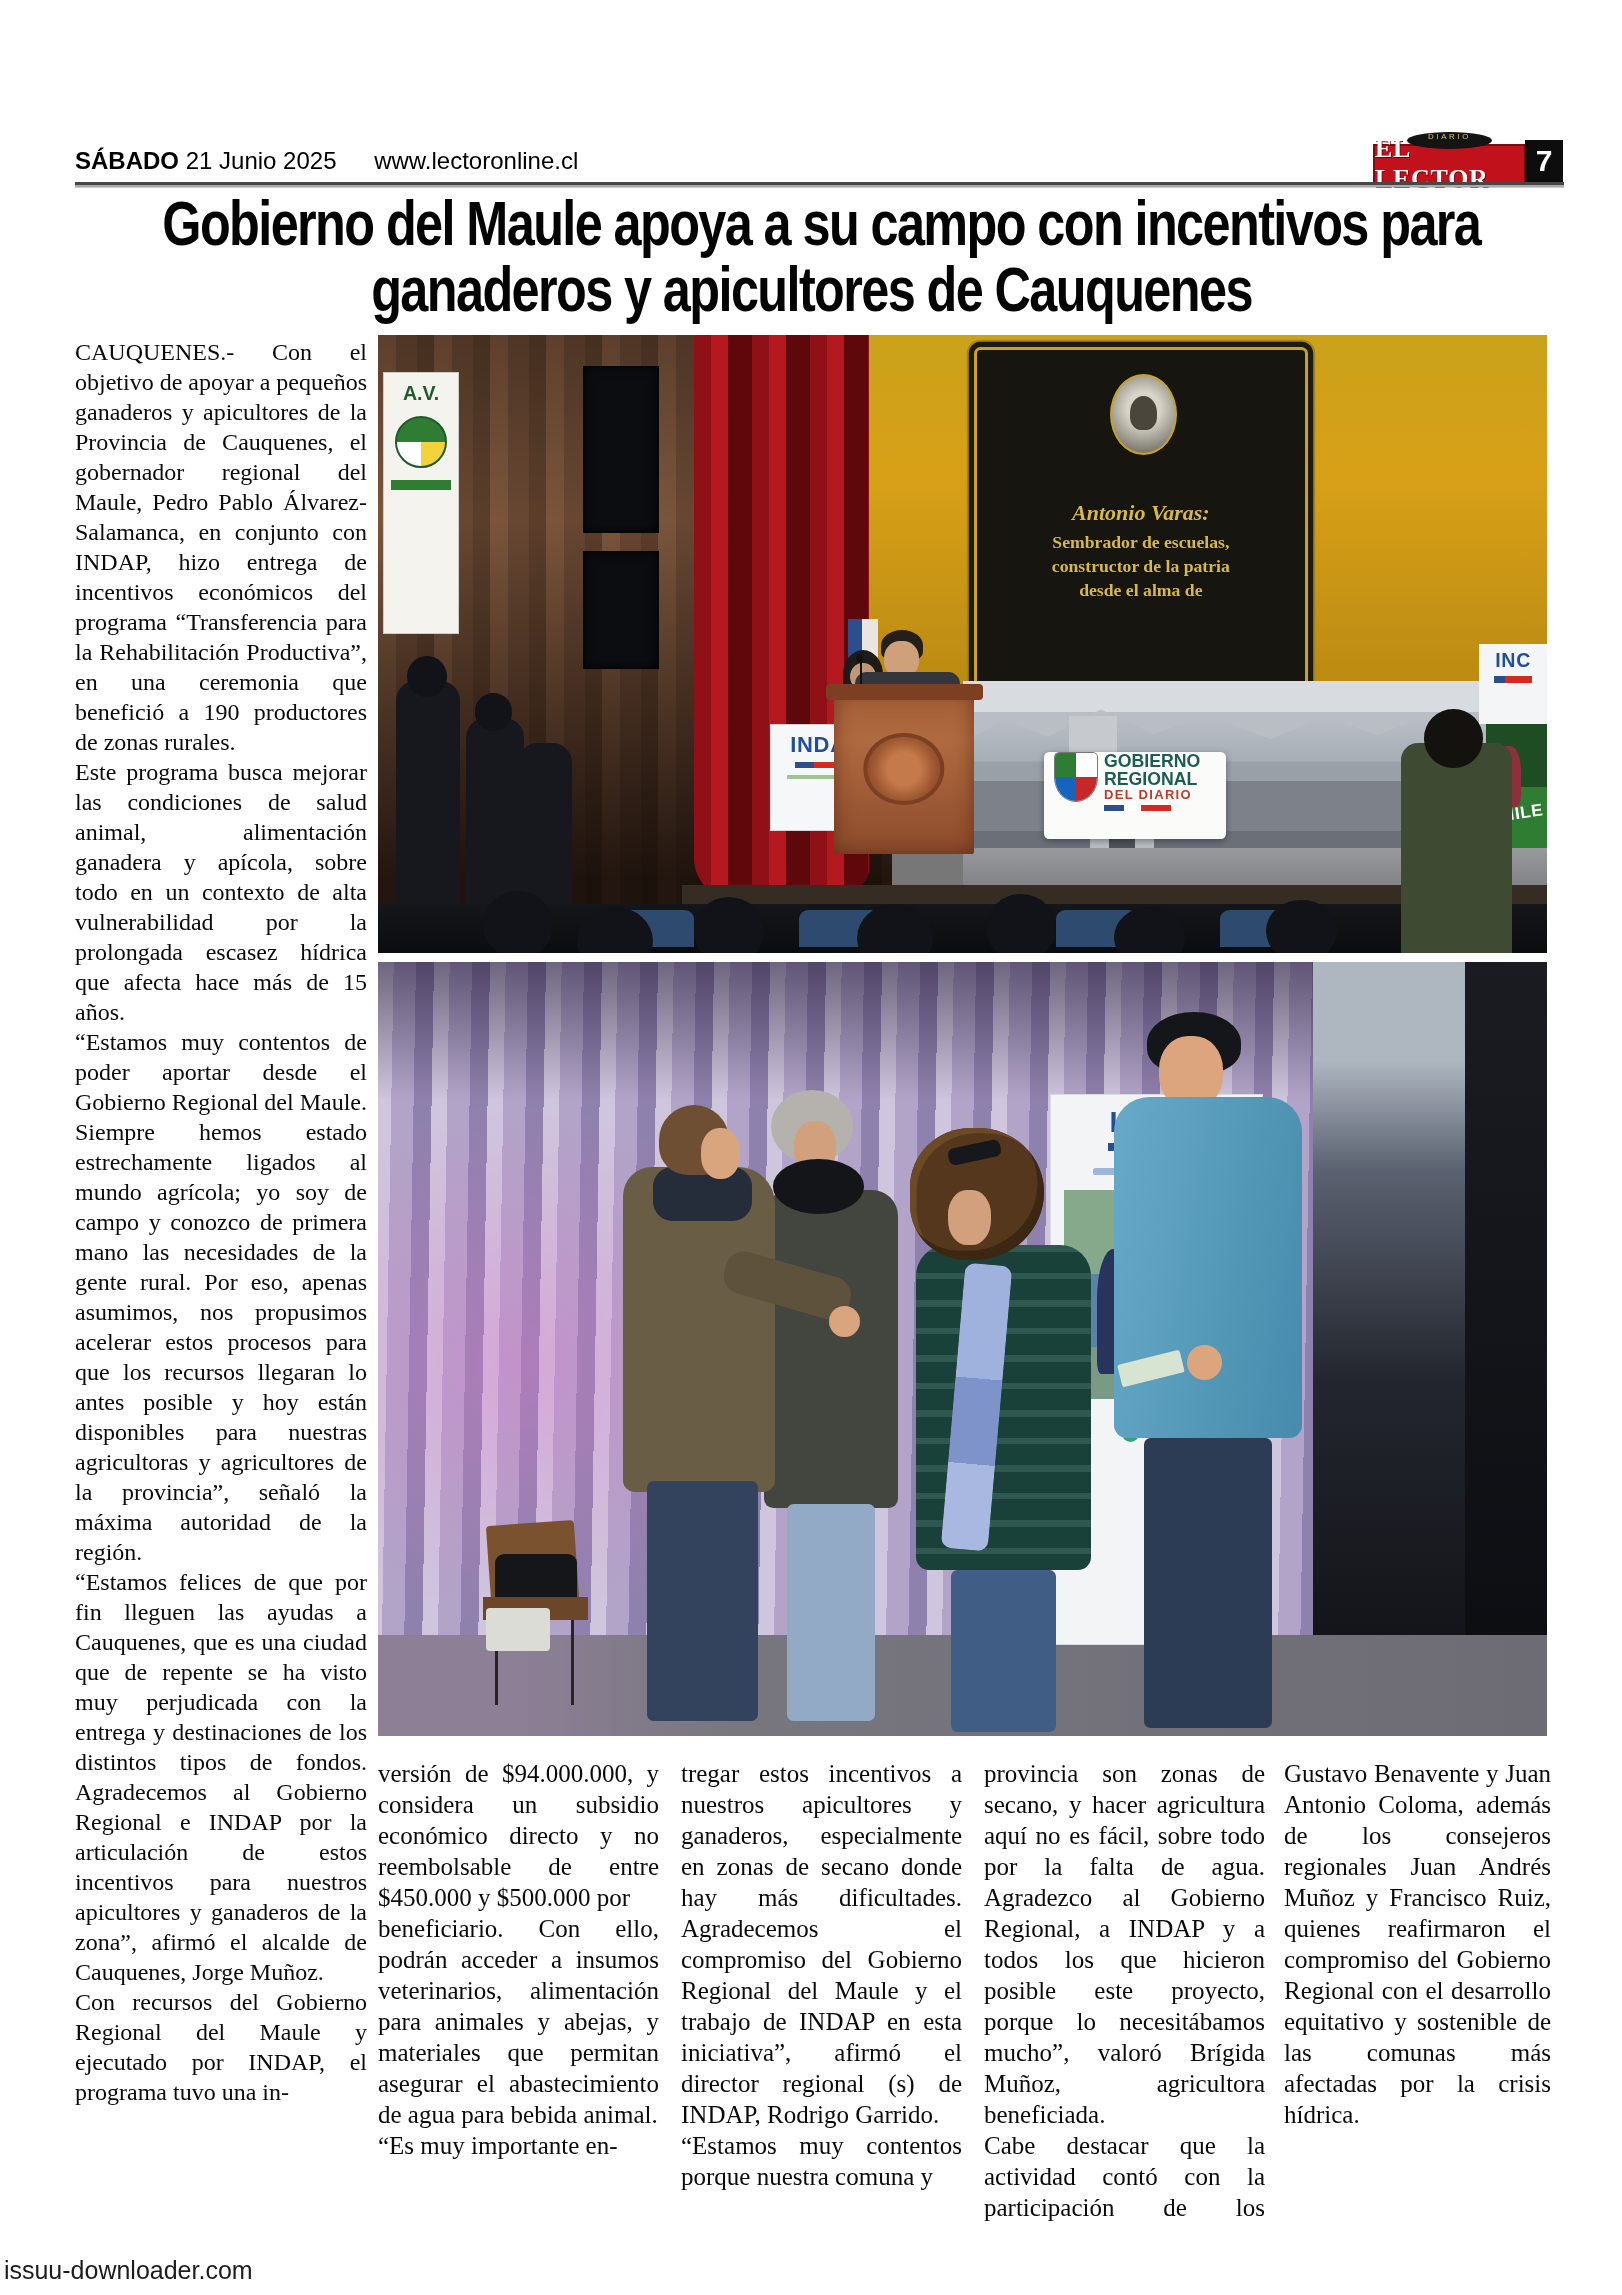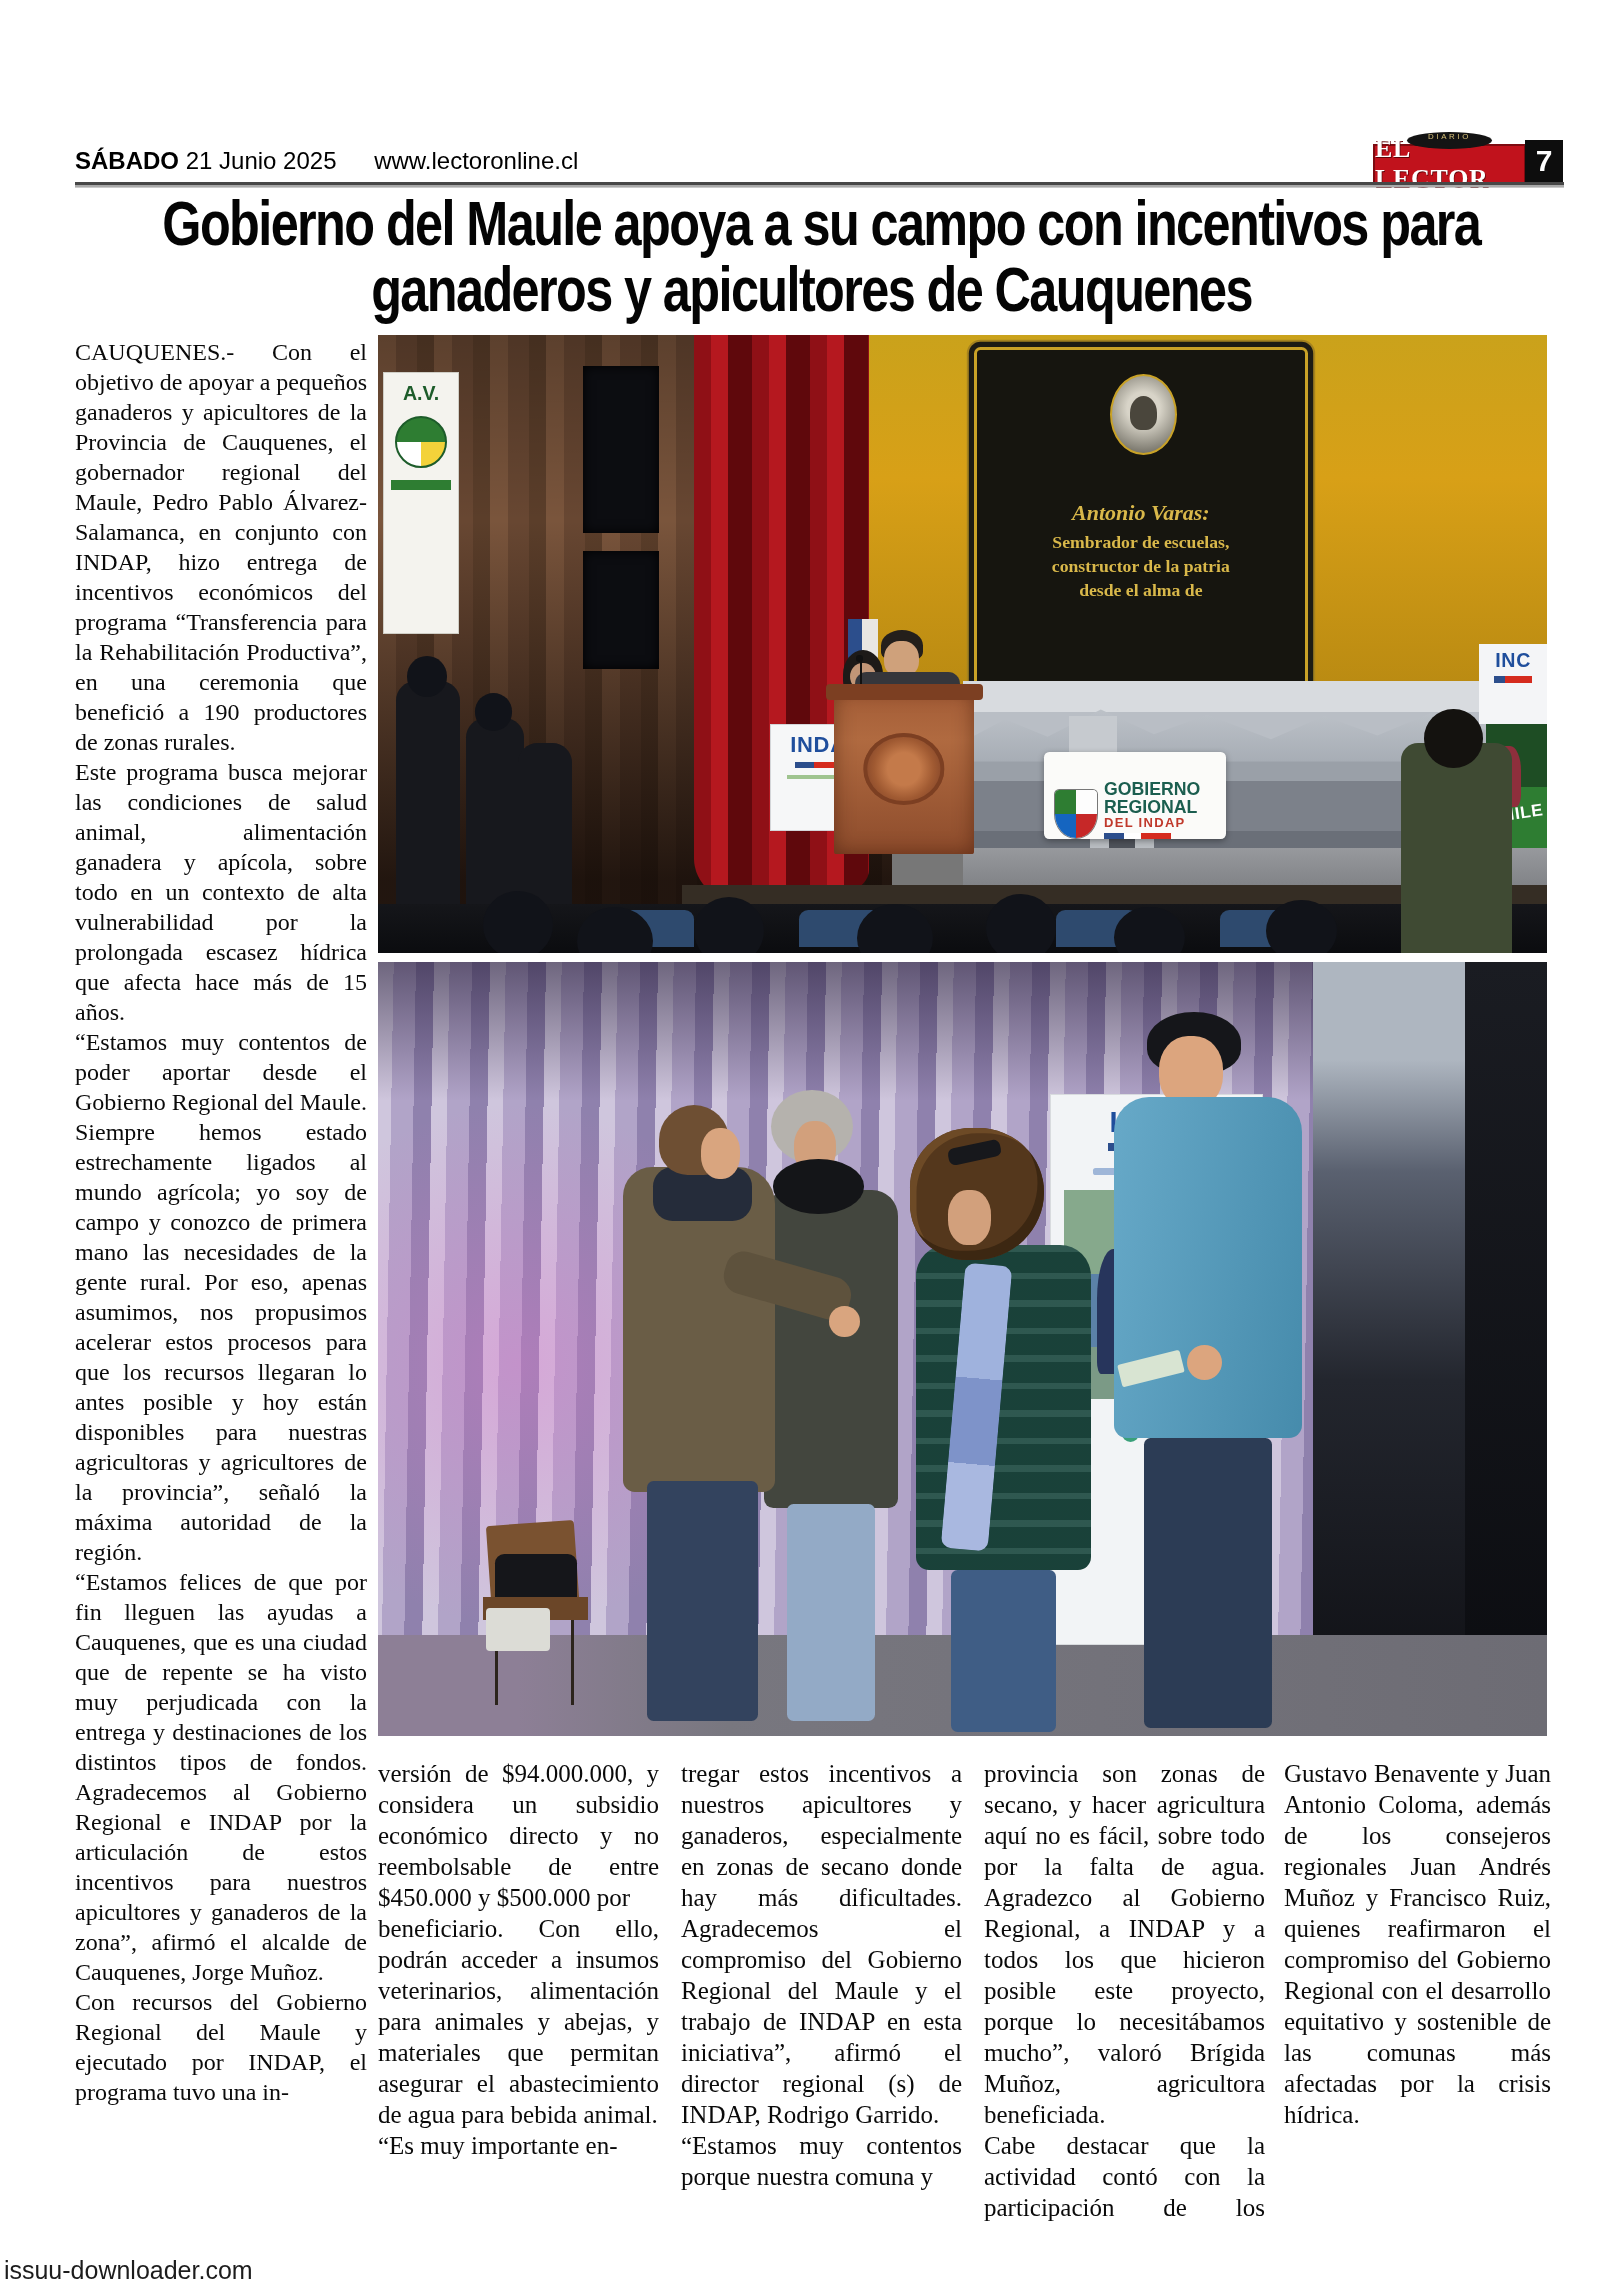--- a/index.html
+++ b/index.html
@@ -83,21 +83,21 @@
   .indap-small{width:70%;height:3.9px;background:#9fc48f;margin-top:6.5px;}
   .backdrop{left:50%;top:56%;width:45.5%;height:31%;
       background:linear-gradient(180deg,#d8dbdf 0 16%,#b9bec5 16% 34%,#9aa0a8 34% 52%,#7c818a 52% 78%,#6a6f78 78% 100%);}
   .mountain{position:absolute;left:0;top:8%;width:100%;height:34%;
       background:linear-gradient(180deg,#c2c7cd,#a7adb5);
       clip-path:polygon(0 70%,8% 35%,16% 62%,26% 20%,36% 58%,46% 28%,58% 66%,68% 30%,78% 60%,88% 26%,100% 55%,100% 100%,0 100%);}
   .church{position:absolute;left:24%;top:42%;width:12%;height:52%;background:#b9bdc2;}
   .church-door{position:absolute;left:30%;bottom:0;width:40%;height:42%;background:#4e525a;border-radius:40% 40% 0 0;}
   .church-tower{position:absolute;left:20%;top:18%;width:9%;height:60%;background:#c6cacf;}
   .gore-sign{left:57%;top:67.5%;width:15.5%;height:14%;background:#fbfbf9;border-radius:5.2px;
-             display:flex;align-items:flex-end;box-shadow:0 2px 6.5px rgba(0,0,0,.35);}
+             display:flex;align-items:flex-start;box-shadow:0 2px 6.5px rgba(0,0,0,.35);}
   .gore-crest{width:42px;height:48px;margin:0 6.5px 0 9.2px;border-radius:5.2px 5.2px 50% 50%;overflow:hidden;
               display:grid;grid-template-columns:1fr 1fr;grid-template-rows:1fr 1fr;border:1.3px solid #777;}
   .gq1{background:#2e7d32;} .gq2{background:#fdfdfd;} .gq3{background:#c62828;} .gq4{background:#1565c0;}
   .gore-words{font-family:"Liberation Sans",sans-serif;line-height:1.02;}
   .gore-g1{color:#1b5e4f;font-weight:bold;font-size:17.7px;}
   .gore-g3{color:#c0392b;font-weight:bold;font-size:13px;letter-spacing:1.3px;}
   .gore-flag{width:70%;height:5.2px;margin-top:3.9px;background:linear-gradient(90deg,#2c4e8c 0 30%,#fff 30% 55%,#d52b1e 55% 100%);}
   .right-banner{left:94.2%;top:50%;width:5.8%;height:13%;background:#f4f5f7;
                 display:flex;flex-direction:column;align-items:center;}
   .right-banner .indap-word{font-size:19.6px;margin-top:5.2px;}
@@ -272,21 +272,21 @@
     <div class="abs gore-sign">
       <div class="gore-crest">
         <i class="gq1"></i>
         <i class="gq2"></i>
         <i class="gq4"></i>
         <i class="gq3"></i>
       </div>
       <div class="gore-words">
         <div class="gore-g1">GOBIERNO</div>
         <div class="gore-g1">REGIONAL</div>
-        <div class="gore-g3">DEL INDAP</div>
+        <div class="gore-g3">DEL DIARIO</div>
         <div class="gore-flag"></div>
       </div>
     </div>
 
     <div class="abs right-banner">
       <div class="indap-word">INC</div>
       <div class="mini-flagbar"></div>
     </div>
     <div class="abs chile-poster">
       <div class="poster-figure"></div>

